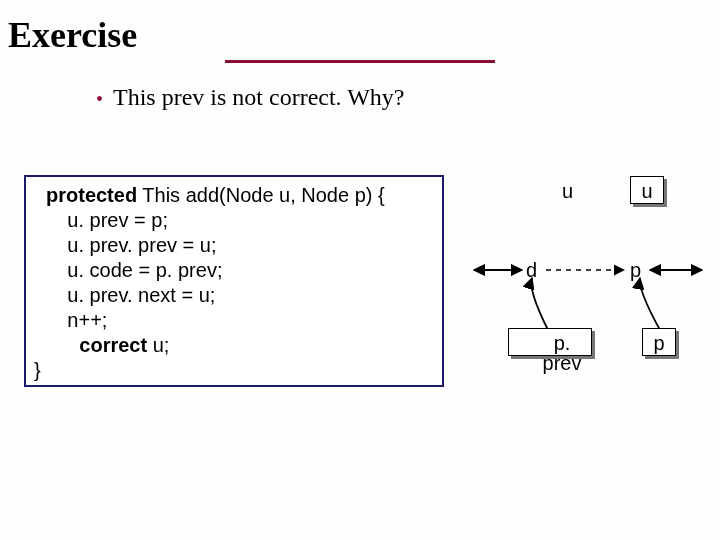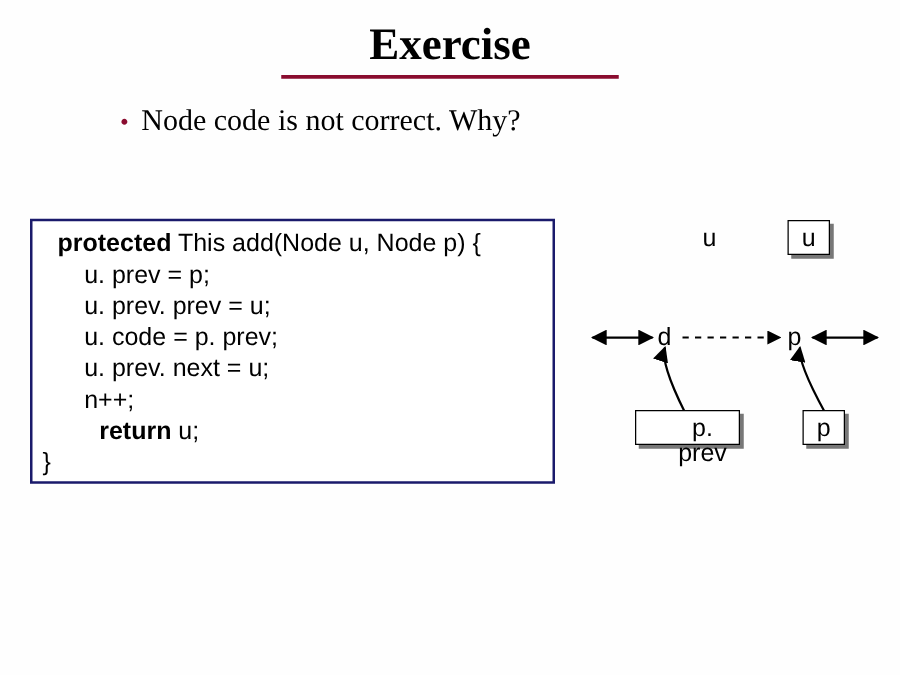--- a/index.html
+++ b/index.html
@@ -16,21 +16,20 @@
     position: relative;
     width: 720px;
     height: 540px;
     box-sizing: border-box;
   }
   .title-wrap {
     position: absolute;
     left: 0;
     right: 0;
     top: 14px;
-    text-align: center;
   }
   .title {
     display: inline-block;
     font-family: "Comic Sans MS", cursive;
     font-weight: bold;
     font-size: 36px;
     color: #000;
     padding: 0 8px 2px;
   }
   .title-underline {
@@ -100,30 +99,30 @@
 <body>
 
 <div class="slide">
 
   <div class="title-wrap">
     <div class="title">Exercise</div>
     <div class="title-underline"></div>
   </div>
 
   <div class="bullet-row">
-    <span class="bullet-dot">•</span><span>Node code is not correct. Why?</span>
+    <span class="bullet-dot">•</span><span>This prev is not correct. Why?</span>
   </div>
 
   <div class="codebox"><span class="kw">protected</span><span> This add(Node u, Node p) {</span>
 <span>      u. prev = p;</span>
 <span>      u. prev. prev = u;</span>
 <span>      u. code = p. prev;</span>
 <span>      u. prev. next = u;</span>
 <span>      n++;</span>
-<span class="kw">      return</span><span> u;</span>
+<span class="kw">      correct</span><span> u;</span>
 <span>}</span></div>
 
   <div class="diagram">
     <svg width="240" height="230">
       <defs>
         <marker id="arr" viewBox="0 0 10 10" refX="9" refY="5" markerWidth="7" markerHeight="7" orient="auto-start-reverse">
           <path d="M 0 0 L 10 5 L 0 10 z" fill="#000"></path>
         </marker>
       </defs>
 

